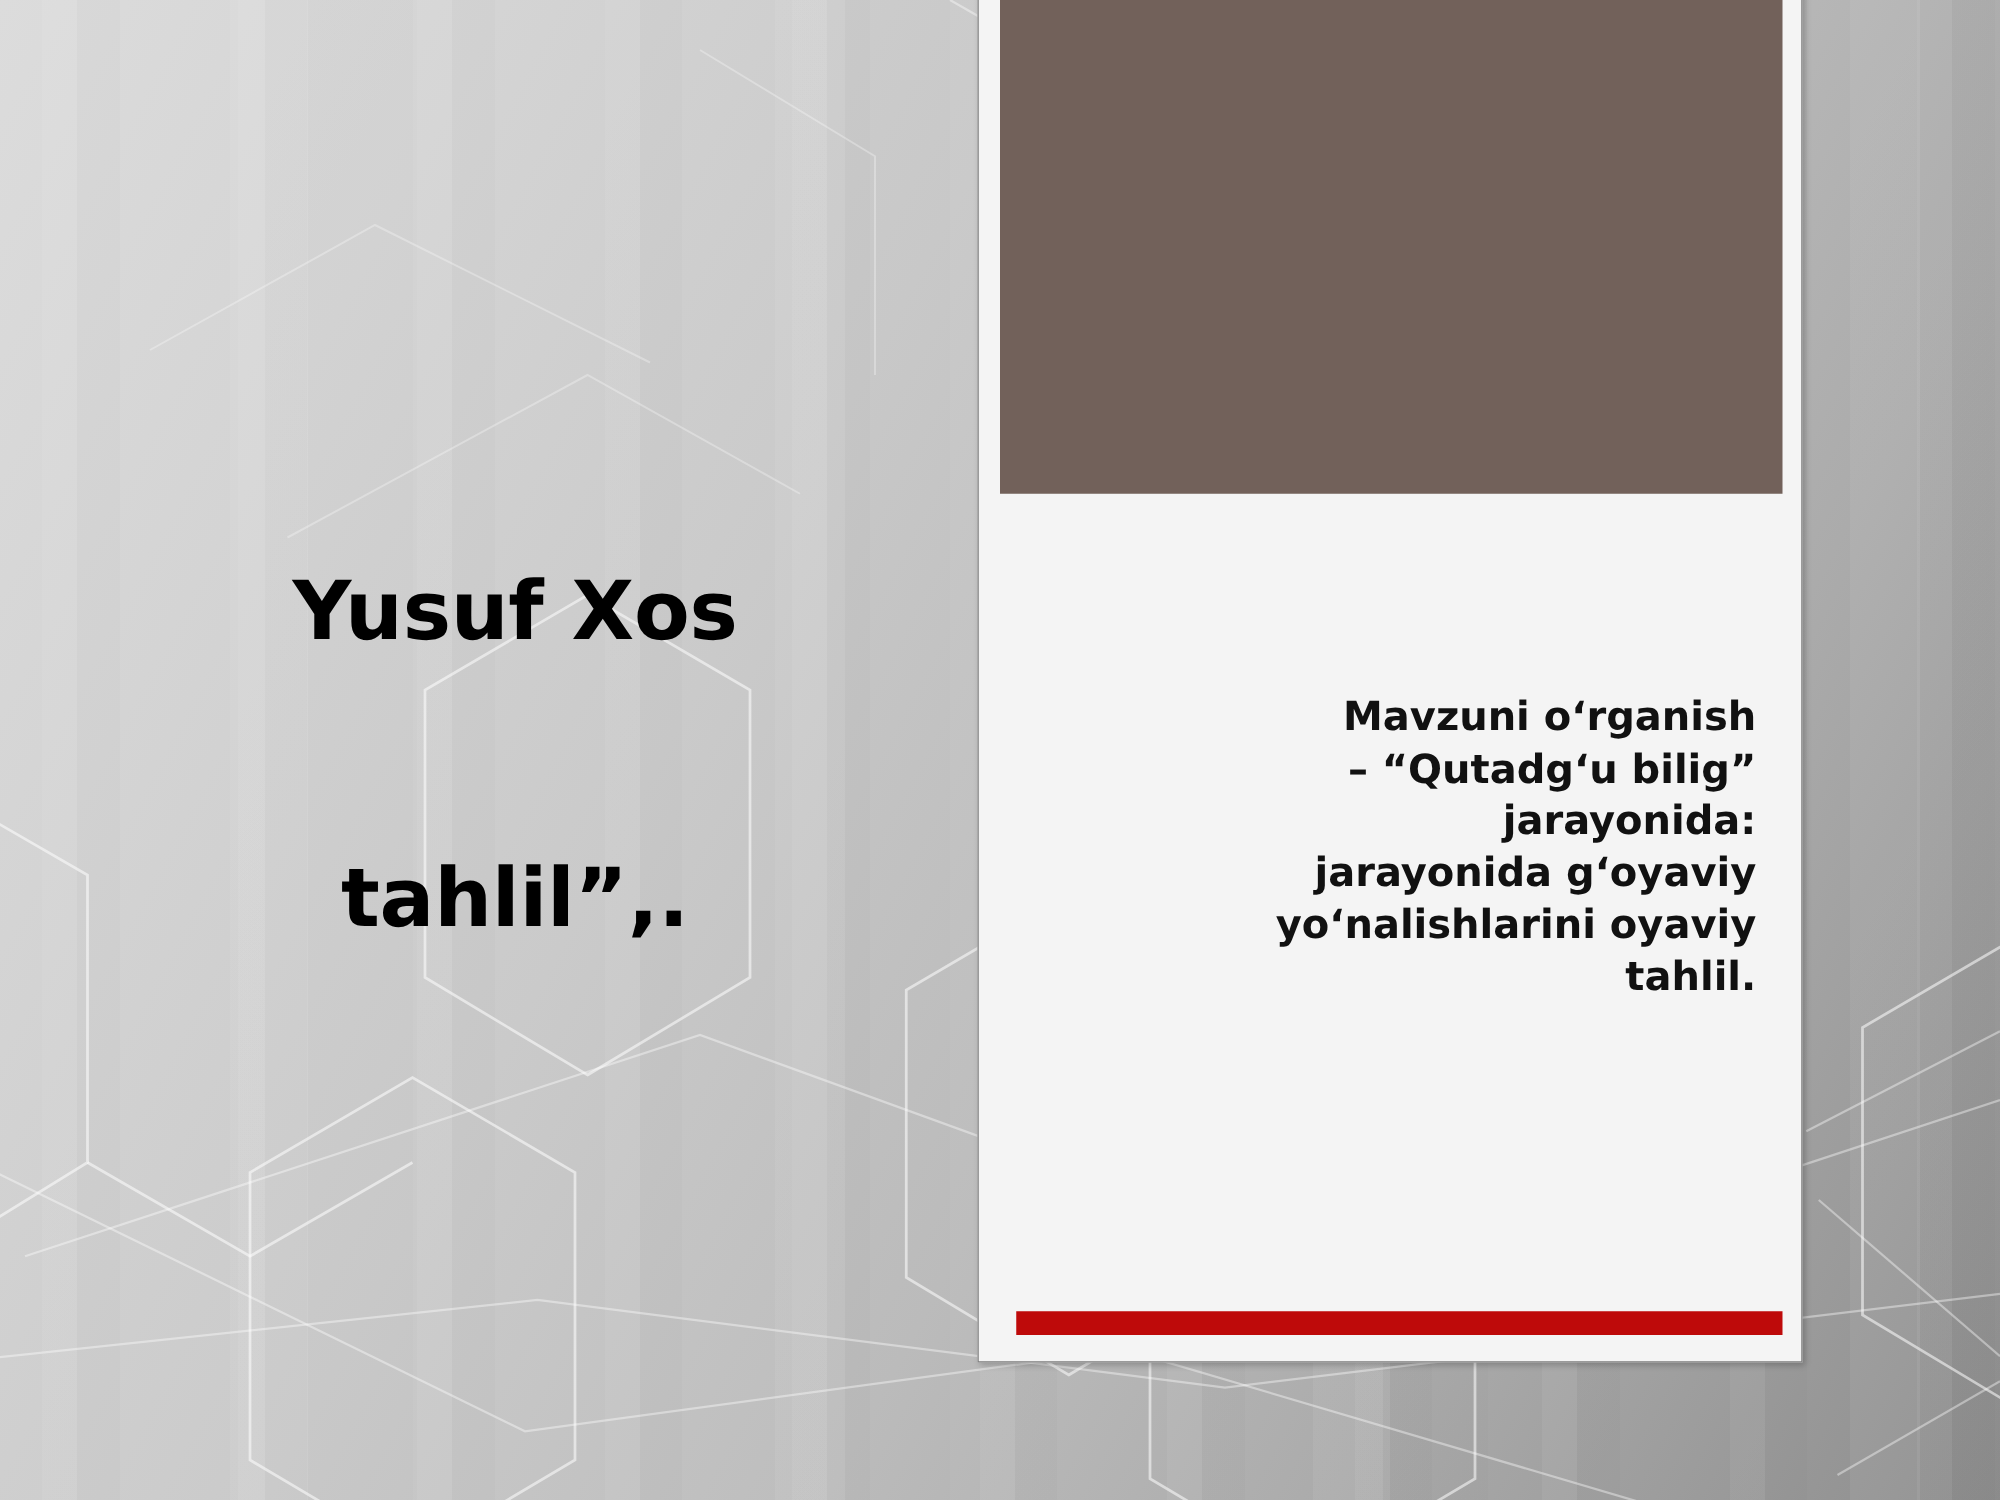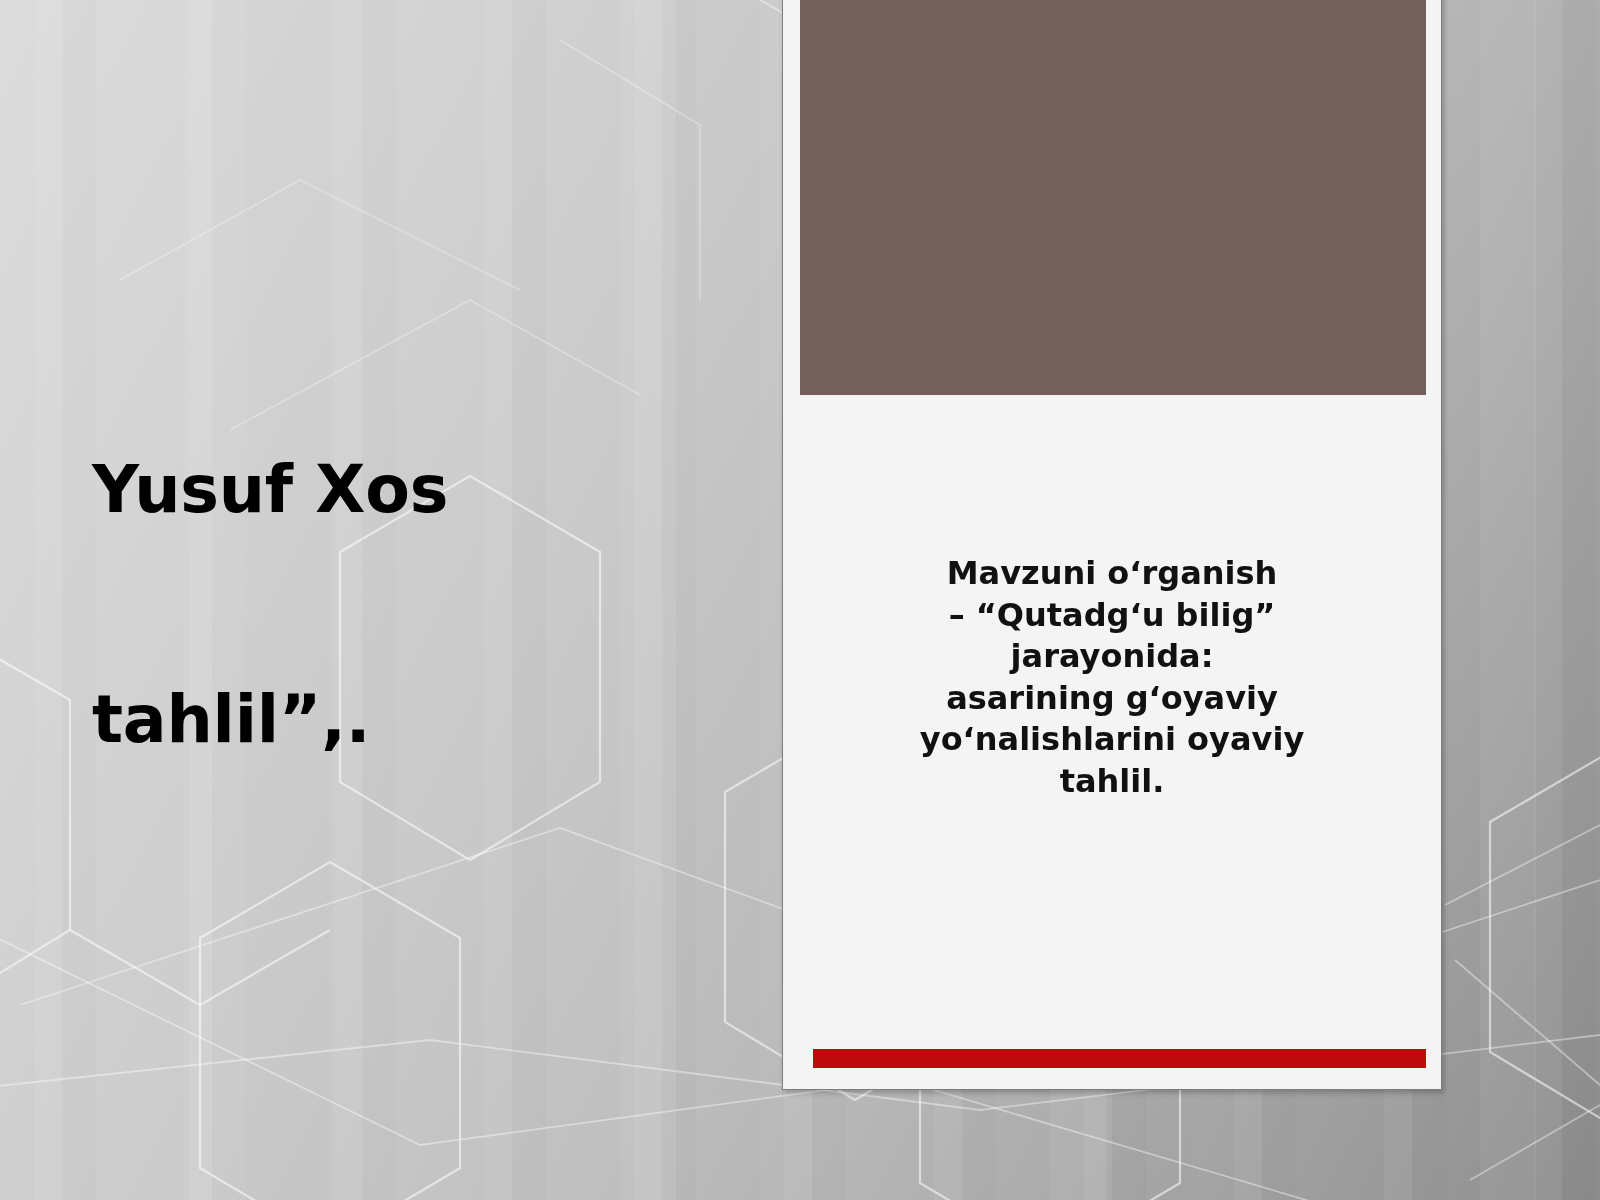--- a/index.html
+++ b/index.html
@@ -69,21 +69,21 @@
     inset: 0;
   }
   .bg-hex svg { display: block; width: 100%; height: 100%; }
 
   
   .title-block {
     position: absolute;
     left: 92px;
     top: 452px;
     width: 640px;
-    text-align: left;
+    text-align: center;
     color: #000000;
     font-size: 65px;
     font-weight: bold;
     line-height: 1.18;
     letter-spacing: -0.2px;
   }
 
   
   .card {
     position: absolute;
@@ -110,21 +110,21 @@
     position: absolute;
     left: 36px;
     right: 36px;
     top: 566px;
     text-align: center;
     color: #111111;
     font-size: 32px;
     font-weight: bold;
     line-height: 1.3;
   }
-  .card-text .ln { display: block; }
+  .card-text .ln { display: block; text-align: right; }
 
   .card-rule {
     position: absolute;
     left: 30px;
     top: 1062px;
     width: 613px;
     height: 19px;
     background: #be0a0a;
   }
 </style>
@@ -174,21 +174,21 @@
   </div>
 
   <div class="card">
 
     <div class="card-photo"></div>
 
     <div class="card-text">
       <span class="ln">Mavzuni o‘rganish</span>
       <span class="ln">– “Qutadg‘u bilig”</span>
       <span class="ln">jarayonida:</span>
-      <span class="ln">asarining g‘oyaviy</span>
+      <span class="ln">jarayonida g‘oyaviy</span>
       <span class="ln">yo‘nalishlarini oyaviy</span>
       <span class="ln">tahlil.</span>
     </div>
 
     <div class="card-rule"></div>
   </div>
 
 </div>
 
 </body></html>

